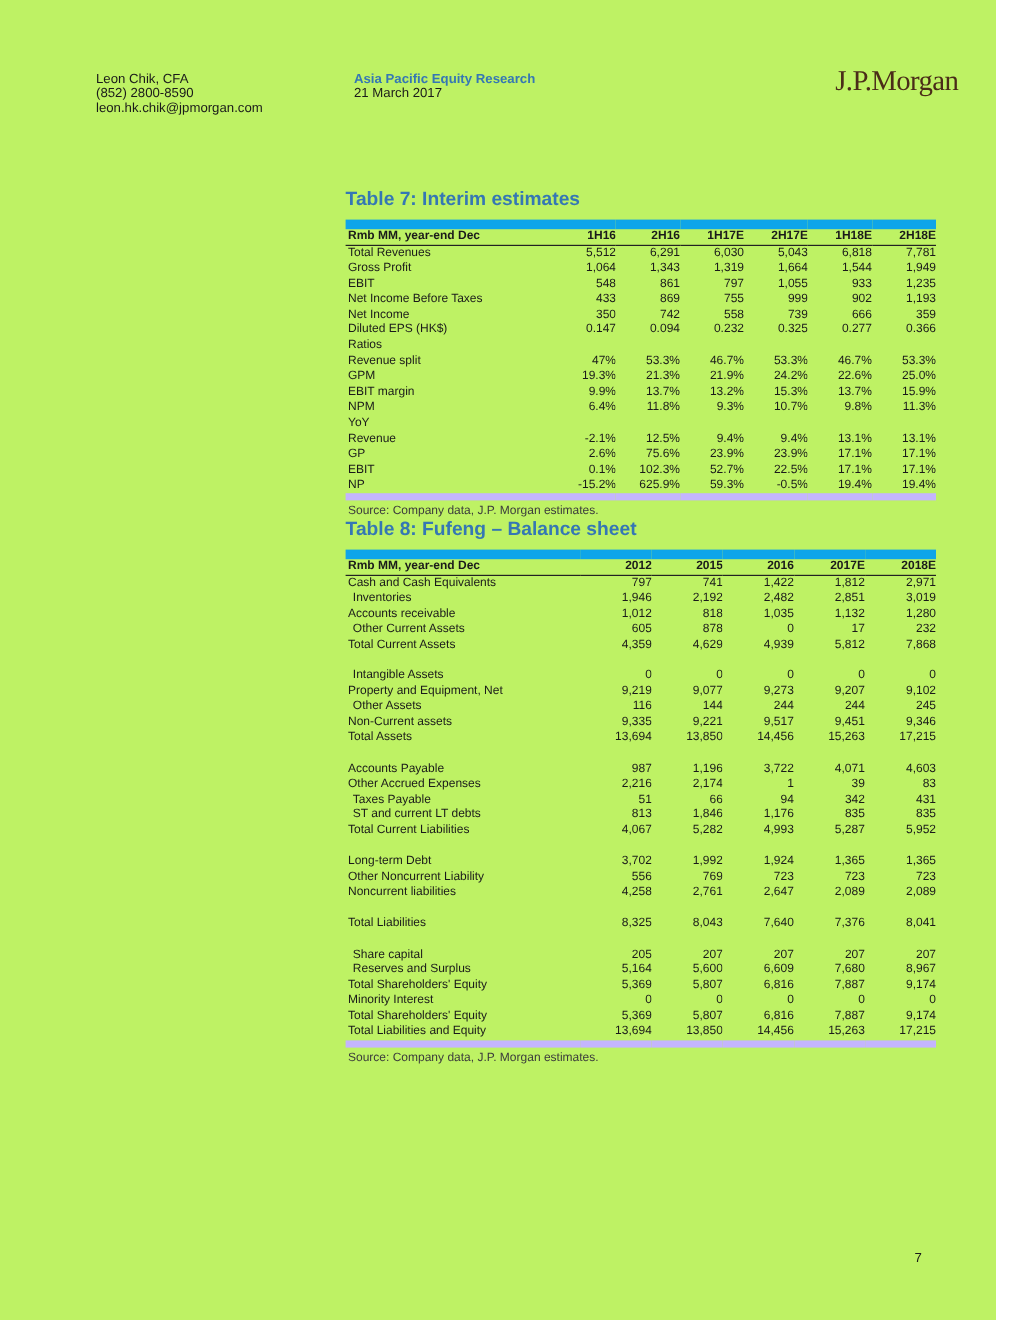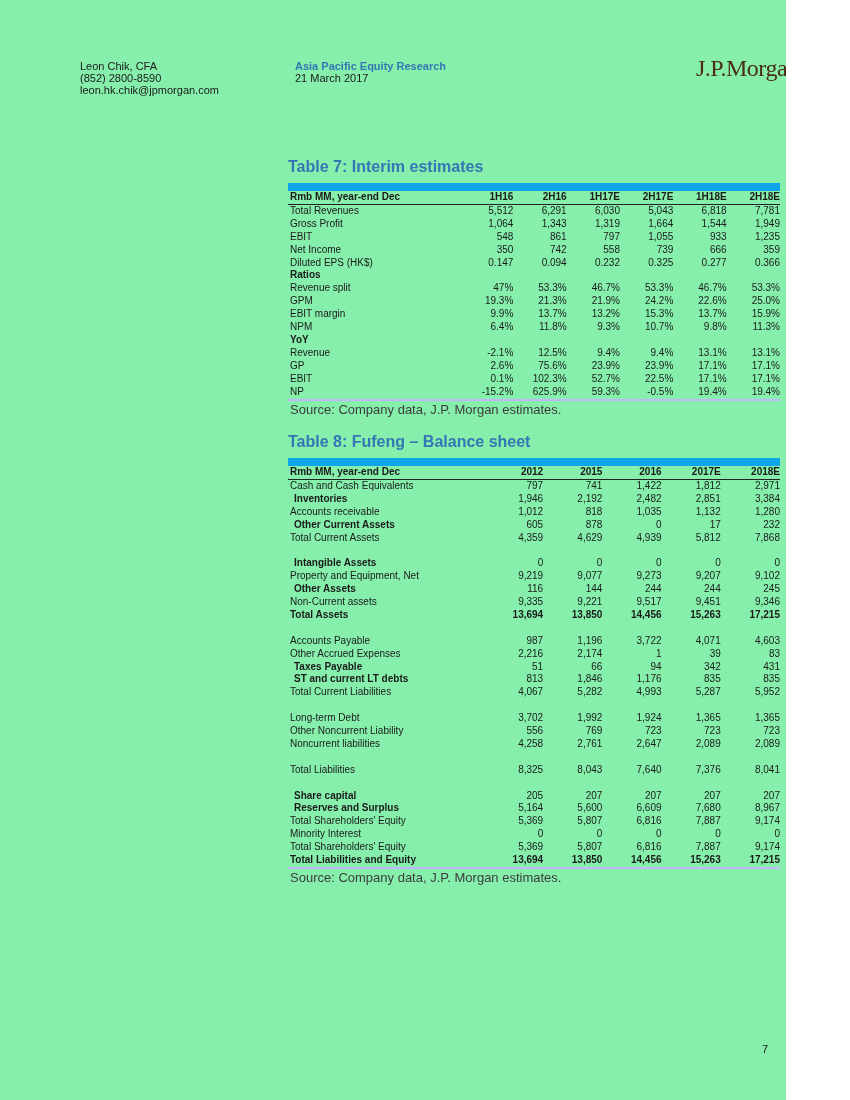--- a/index.html
+++ b/index.html
@@ -1,18 +1,18 @@
 <!DOCTYPE html>
 <html style="--accent: #3577b4; --logo-brown: #4a2c18;"><head>
 <meta charset="utf-8">
 <style>
   html, body { margin:0; padding:0; background:#ffffff; }
   .page {
-    position:relative; width:786px; height:1100px; background:#86efac;
-    font-family:"Liberation Sans", sans-serif; color:#1a1a1a; overflow:hidden;
+    position:relative; width:786px; height:1100px; background:#bef264;
+    font-family:"Liberation Sans", sans-serif; color:#1a1a1a; overflow:hidden;padding-left:44px;
   }
   
   .author-block { position:absolute; left:80px; top:60px; font-size:11px; line-height:12px; }
   .pub-block    { position:absolute; left:295px; top:60px; font-size:11px; line-height:12px; }
   .pub-division { font-weight:bold; color:var(--accent, #3577b4); }
   .logo {
     position:absolute; left:696px; top:55px;
     font-family:"Liberation Serif", serif; font-size:24px; letter-spacing:-0.5px;
     color:var(--logo-brown, #4a2c18);
   }
@@ -21,27 +21,27 @@
   #table7-block { top:160px; }
   #table8-block { top:435px; }
   .tbl-title { font-size:16px; line-height:14px; font-weight:bold; color:var(--accent, #3577b4); margin:0 0 9px 0; }
   table { width:492px; border-collapse:collapse; table-layout:fixed; }
   th, td {
     padding:0; margin:0; font-size:10px; height:12.9px; line-height:12.9px;
     white-space:nowrap; overflow:hidden; font-weight:normal; vertical-align:middle;
   }
   th.label, td.label { text-align:left; padding-left:2px; }
   th.num, td.num { text-align:right; }
-  td.indent { padding-left:6px;font-weight:bold; }
-  .bold { font-weight:bold; }
+  td.indent { padding-left:6px; }
+  .bold { font-weight:normal; }
   thead th { font-weight:bold; border-top:8px solid #0ea5e9; border-bottom:1px solid #222; }
-  tbody tr:last-child td { border-bottom:2px solid #c4b5fd; }
+  tbody tr:last-child td { border-bottom:6px solid #c4b5fd; }
   .t7 th:first-child { width:170px; }
   .t8 th:first-child { width:194px; }
-  .source { font-size:13px; line-height:11px; color:#3c3c3c; margin-top:3px; padding-left:2px; }
+  .source { font-size:10px; line-height:11px; color:#3c3c3c; margin-top:3px; padding-left:2px; }
   
   .page-number { position:absolute; left:762px; top:1043px; font-size:11px; }
 </style>
 </head>
 <body>
 
 <div class="page">
 
   <div class="author-block">
     <div>Leon Chik, CFA</div>
@@ -92,20 +92,29 @@
           <tr>
             <td class="label">EBIT</td>
             <td class="num">548</td>
             <td class="num">861</td>
             <td class="num">797</td>
             <td class="num">1,055</td>
             <td class="num">933</td>
             <td class="num">1,235</td>
           </tr>
           <tr>
+            <td class="label">Net Income Before Taxes</td>
+            <td class="num">433</td>
+            <td class="num">869</td>
+            <td class="num">755</td>
+            <td class="num">999</td>
+            <td class="num">902</td>
+            <td class="num">1,193</td>
+          </tr>
+          <tr>
             <td class="label">Net Income</td>
             <td class="num">350</td>
             <td class="num">742</td>
             <td class="num">558</td>
             <td class="num">739</td>
             <td class="num">666</td>
             <td class="num">359</td>
           </tr>
           <tr>
             <td class="label">Diluted EPS (HK$)</td>
@@ -232,21 +241,21 @@
             <td class="num">1,422</td>
             <td class="num">1,812</td>
             <td class="num">2,971</td>
           </tr>
           <tr>
             <td class="label indent">Inventories</td>
             <td class="num">1,946</td>
             <td class="num">2,192</td>
             <td class="num">2,482</td>
             <td class="num">2,851</td>
-            <td class="num">3,384</td>
+            <td class="num">3,019</td>
           </tr>
           <tr>
             <td class="label">Accounts receivable</td>
             <td class="num">1,012</td>
             <td class="num">818</td>
             <td class="num">1,035</td>
             <td class="num">1,132</td>
             <td class="num">1,280</td>
           </tr>
           <tr>

